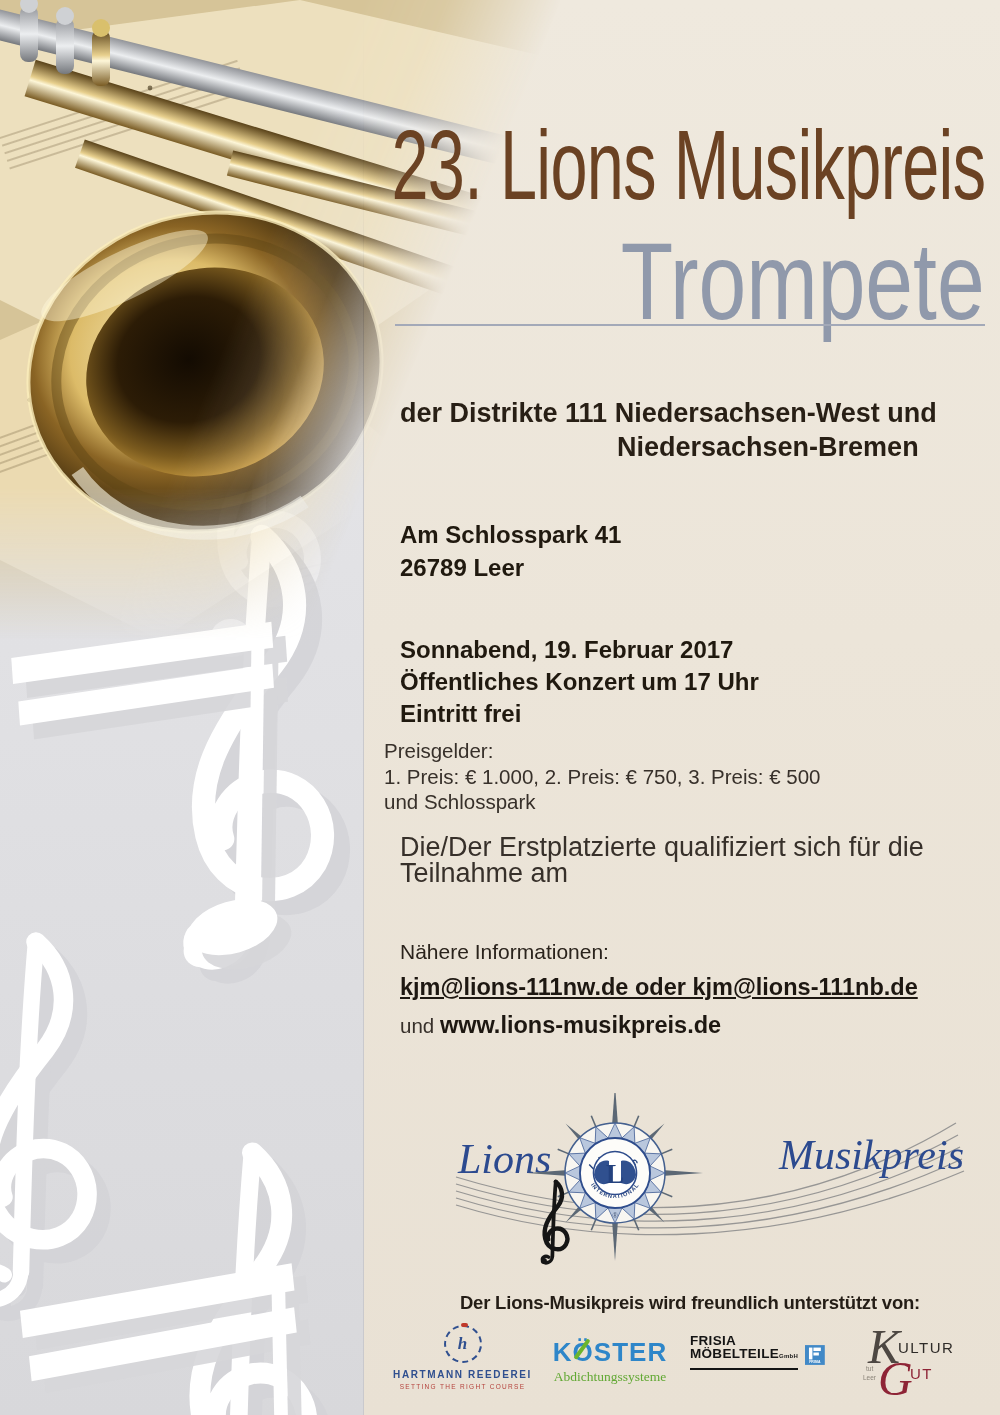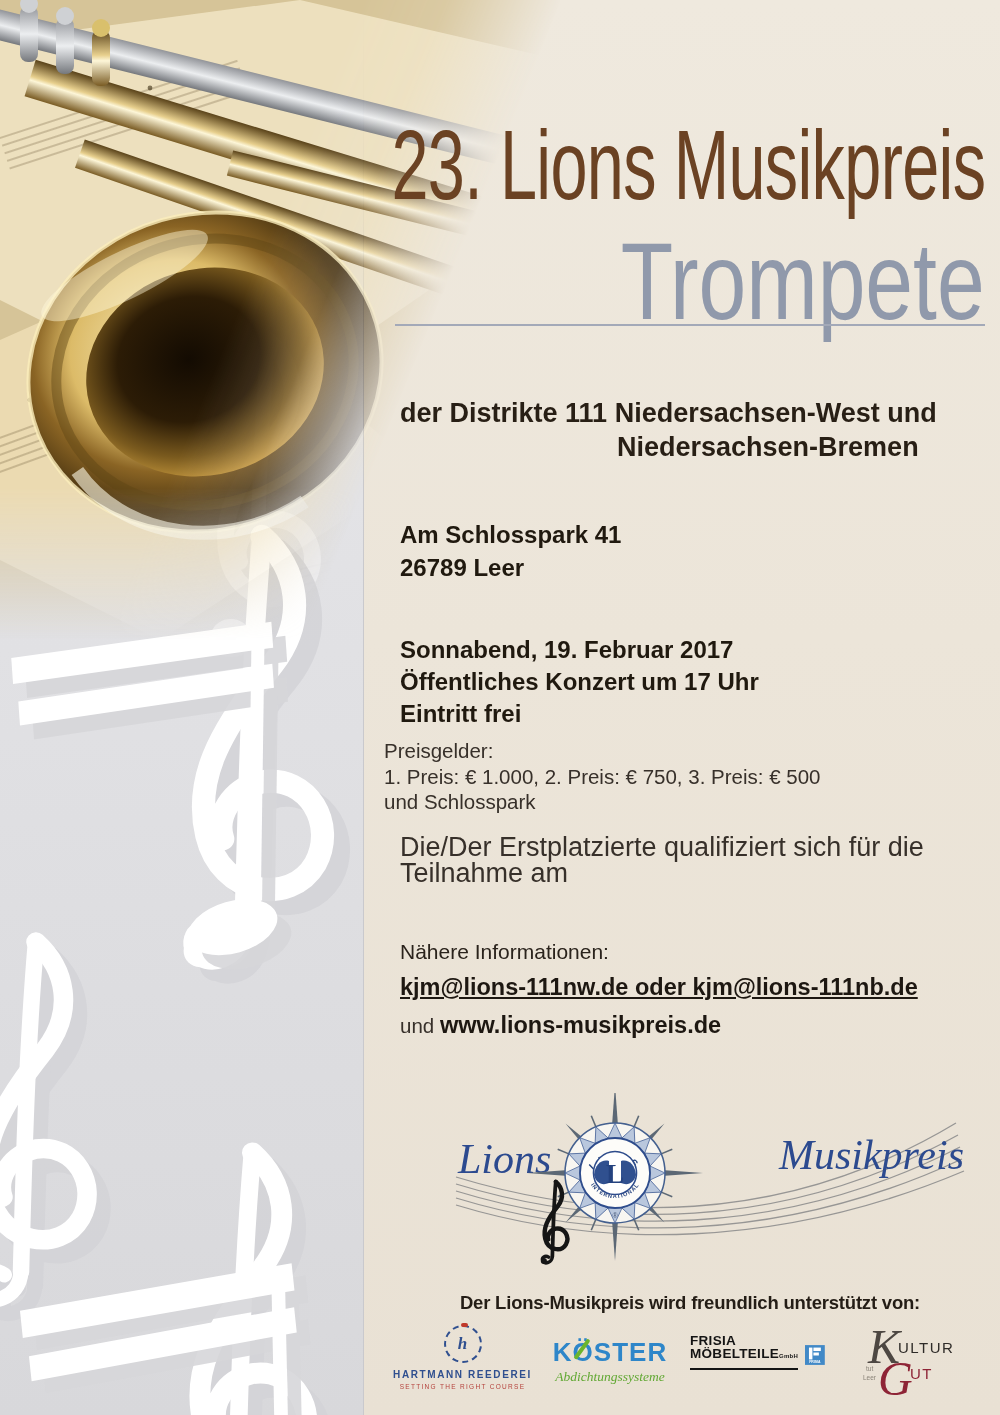--- a/index.html
+++ b/index.html
@@ -43,21 +43,21 @@
   .sp-hartmann{left:380px;width:165px;color:#2f4f8f;}
   .h-circle{position:relative;width:34px;height:34px;margin:0 auto 6px auto;border:2px dashed #2f4f8f;
             border-radius:50%;display:flex;align-items:center;justify-content:center;}
   .h-circle .hini{font-family:"Liberation Serif",serif;font-style:italic;font-weight:bold;font-size:17px;}
   .h-tick{position:absolute;top:-4px;left:15px;width:7px;height:4px;background:#c0392b;border-radius:2px;}
   .h-name{font-size:10px;font-weight:bold;letter-spacing:1.6px;text-align:center;}
   .h-tag{margin-top:3px;font-size:6.5px;letter-spacing:1.3px;color:#b5423c;}
   .sp-koster{left:545px;width:130px;padding-top:12px;}
   .k-word{position:relative;display:inline-block;font-size:26px;font-weight:bold;letter-spacing:1px;color:#2e86c9;}
   .k-slash{position:absolute;left:27px;top:0px;width:3.5px;height:24px;background:#6cb52d;transform:rotate(36deg);border-radius:2px;}
-  .k-tag{font-family:"Liberation Serif",serif;font-style:italic;font-size:13.5px;color:#61a833;margin-top:1px;}
+  .k-tag{font-family:"Liberation Serif",serif;font-size:13.5px;color:#61a833;margin-top:1px;}
   .sp-frisia{left:690px;width:135px;padding-top:10px;display:flex;align-items:flex-start;justify-content:flex-end;gap:7px;}
   .f-text{text-align:left;border-bottom:2.5px solid #141414;padding-bottom:5px;}
   .f-l1{font-size:13.5px;font-weight:bold;color:#141414;line-height:12px;letter-spacing:.3px;}
   .f-l2{font-size:13.5px;font-weight:bold;color:#141414;line-height:13px;letter-spacing:.3px;}
   .f-gmbh{font-size:6px;font-weight:bold;color:#141414;}
   .sp-kultur{left:850px;width:120px;height:90px;}
   .kg{position:relative;width:120px;height:90px;}
   .kg .ks{position:absolute;left:18px;top:-6px;font-family:"Liberation Serif",serif;font-style:italic;font-size:48px;color:#4d4742;}
   .kg .ultur{position:absolute;left:48px;top:14px;font-size:15px;letter-spacing:1.5px;color:#2e2b28;}
   .kg .gs{position:absolute;left:28px;top:26px;font-family:"Liberation Serif",serif;font-style:italic;font-size:48px;color:#8e2436;}

